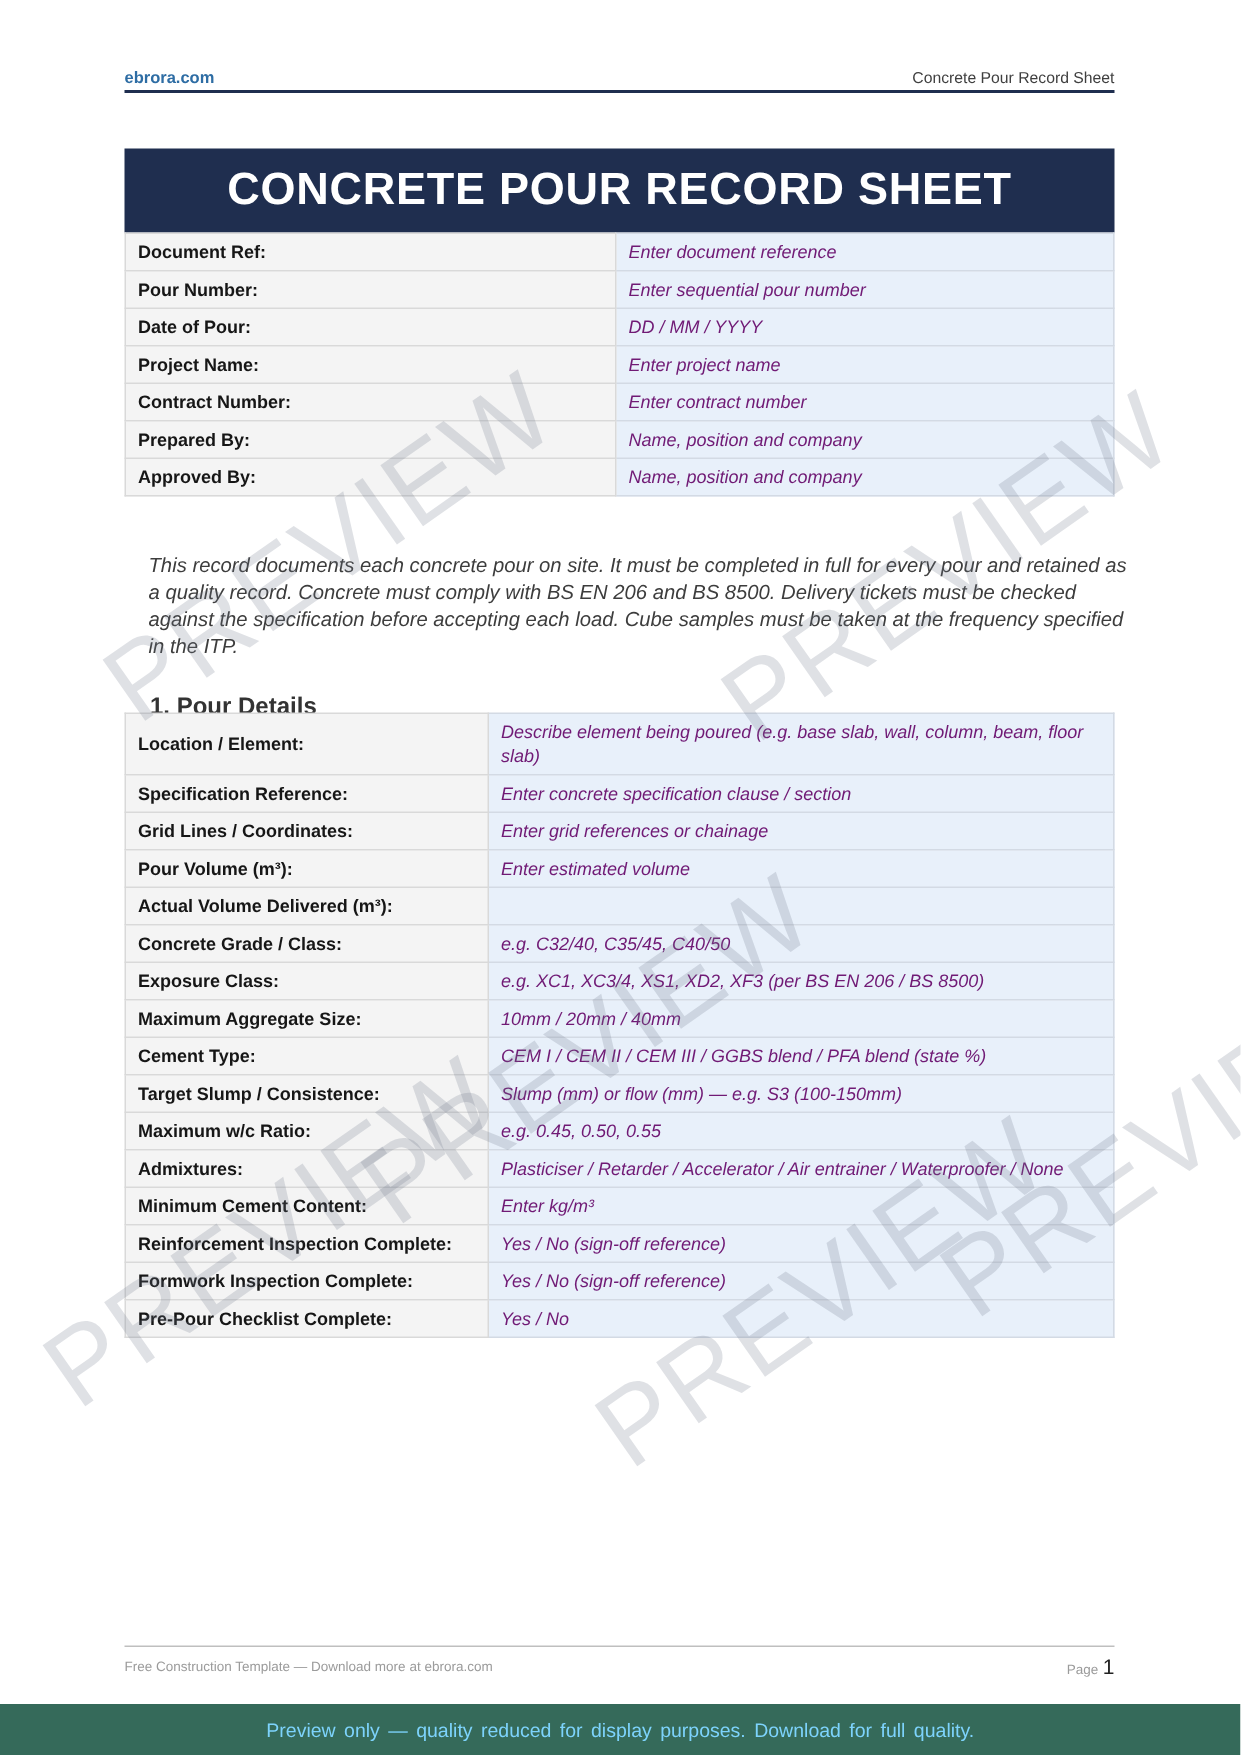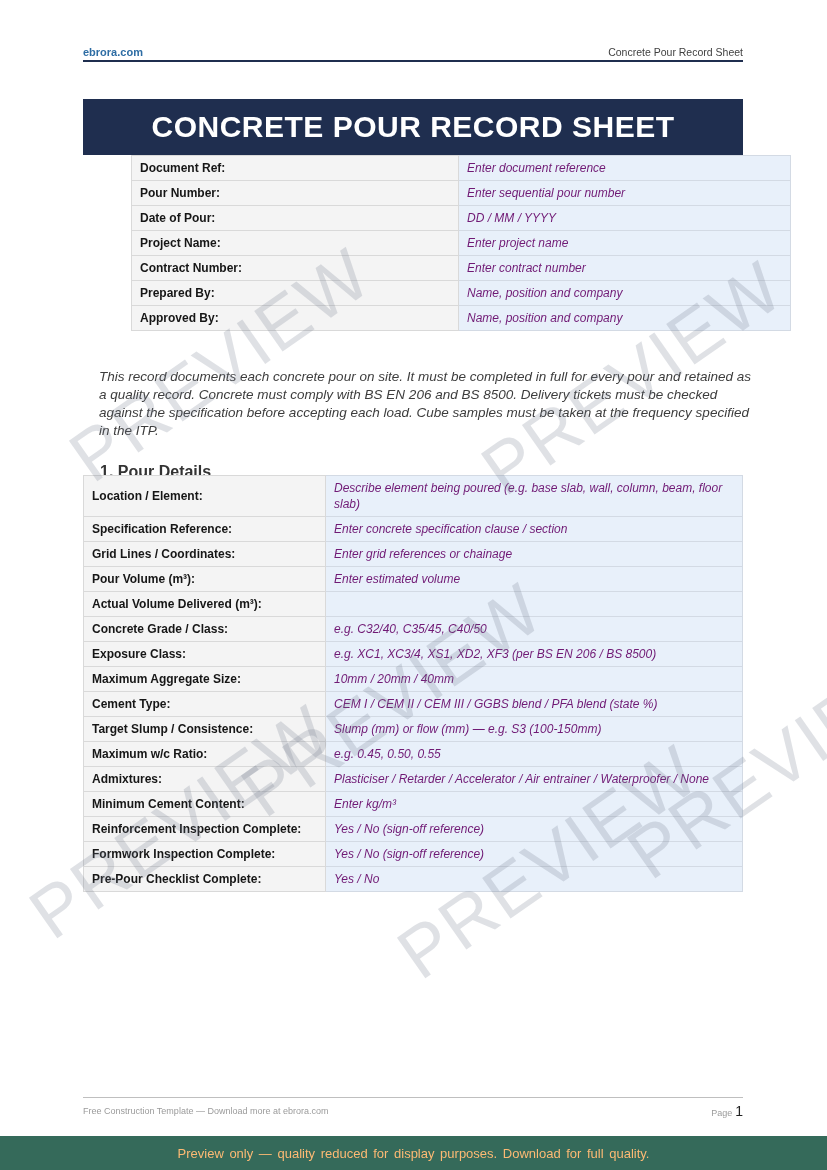--- a/index.html
+++ b/index.html
@@ -24,21 +24,21 @@
   .header .doc{font-size:10.5px;color:#3f3f3f;}
   .title-bar{
     position:absolute;left:83px;width:660px;top:99px;height:56px;
     background:var(--navy);color:#fff;display:flex;align-items:center;justify-content:center;
     font-size:30px;font-weight:bold;letter-spacing:0.5px;
   }
   table.tbl{
     position:absolute;left:83px;width:660px;border-collapse:collapse;
     table-layout:fixed;
   }
-  table.tbl.meta{top:155px;margin-left:48px;}
+  table.tbl.meta{top:155px;}
   table.tbl.detail{top:475px;}
   .tbl td{
     border:1px solid #d4d8de;vertical-align:middle;
     padding:4px 8px;line-height:16px;font-size:12px;
   }
   .tbl td.cell-label{
     background:var(--cell-gray);font-weight:bold;color:#161616;border-color:#d9d9d9;
   }
   .tbl td.cell-value{
     background:var(--cell-blue);color:#701a75;font-style:italic;border-color:#d3dae4;
@@ -58,21 +58,21 @@
   }
   .footer{
     position:absolute;left:83px;width:660px;top:1103px;
     display:flex;justify-content:space-between;align-items:center;
   }
   .footer .left{font-size:9px;color:#9b9b9b;}
   .footer .page{font-size:9px;color:#9b9b9b;}
   .footer .page .num{font-size:14px;color:#222;font-style:normal;margin-left:3px;}
   .preview-bar{
     position:absolute;left:0;top:1136px;width:827px;height:34px;
-    background:var(--green);color:#fdba74;display:flex;align-items:center;justify-content:center;
+    background:var(--green);color:#7dd3fc;display:flex;align-items:center;justify-content:center;
     font-size:13px;word-spacing:2px;
   }
   .wm{
     position:absolute;z-index:9;pointer-events:none;white-space:nowrap;
     font-size:72px;letter-spacing:2px;color:rgba(110,120,135,0.22);
     transform:translate(-50%,-50%) rotate(-35deg);
   }
 </style>
 </head>
 <body>

